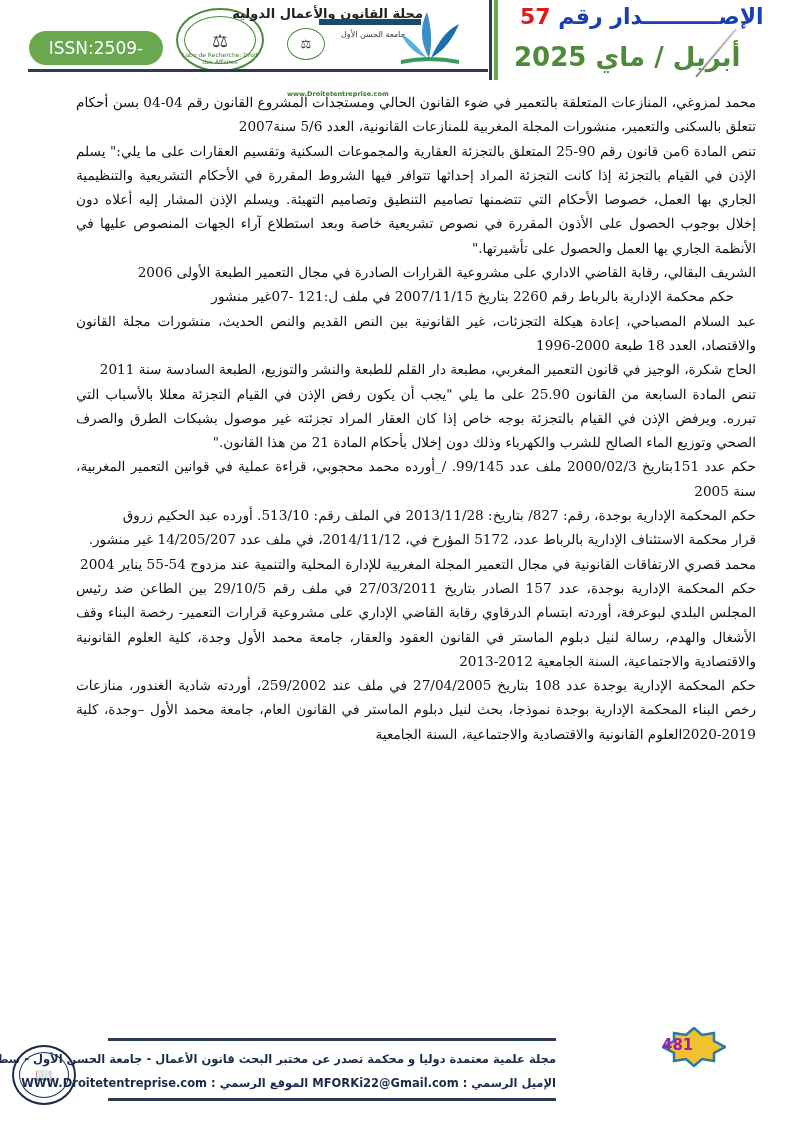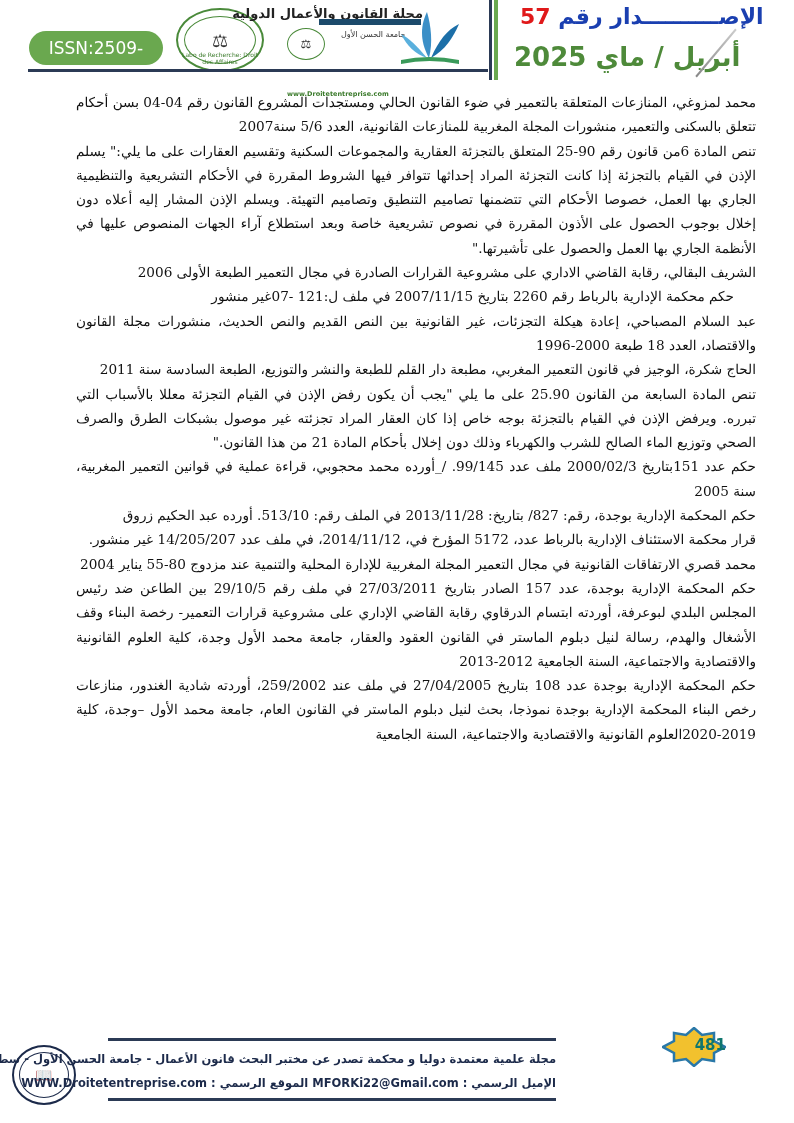--- a/index.html
+++ b/index.html
@@ -37,21 +37,21 @@
   .content p { margin:0; }
   .indent { padding-right:22px; }
 
   
   .footer-rule { position:absolute; left:108px; width:448px; height:3px; background:#2b3a55; }
   .footer-line1 { position:absolute; left:108px; top:1052px; width:448px; text-align:right; direction:rtl;
                   font-family:"DejaVu Sans", sans-serif; font-weight:bold; font-size:11.5px; color:#1c2a4a; white-space:nowrap; }
   .footer-line2 { position:absolute; left:108px; top:1076px; width:448px; direction:rtl;
                   font-family:"DejaVu Sans", sans-serif; font-weight:bold; font-size:11.5px; color:#1c2a4a; white-space:nowrap; }
   .page-badge { position:absolute; left:662px; top:1027px; width:64px; height:40px; }
-  .page-num { position:absolute; left:662px; top:1036px; width:64px; text-align:right; font-family:"DejaVu Sans", sans-serif; font-weight:bold; font-size:15px; color:#0f766e; }
+  .page-num { position:absolute; left:662px; top:1036px; width:64px; text-align:left; font-family:"DejaVu Sans", sans-serif; font-weight:bold; font-size:15px; color:#a21caf; }
   .stamp { position:absolute; left:12px; top:1045px; width:60px; height:56px; border:2px solid #1c2a4a; border-radius:50%; }
   .stamp-inner { position:absolute; inset:5px; border:1px solid #1c2a4a; border-radius:50%; display:flex; align-items:center; justify-content:center; font-size:14px; color:#3a7a2a; }
 </style>
 </head>
 <body>
 
 <div class="header">
   <div class="issn">ISSN:2509-0291</div>
 
   <div class="seal seal1">
@@ -90,21 +90,21 @@
   <p>محمد لمزوغي، المنازعات المتعلقة بالتعمير في ضوء القانون الحالي ومستجدات المشروع القانون رقم 04-04 بسن أحكام تتعلق بالسكنى والتعمير، منشورات المجلة المغربية للمنازعات القانونية، العدد 5/6 سنة2007</p>
   <p>تنص المادة 6من قانون رقم 90-25 المتعلق بالتجزئة العقارية والمجموعات السكنية وتقسيم العقارات على ما يلي:" يسلم الإذن في القيام بالتجزئة إذا كانت التجزئة المراد إحداثها تتوافر فيها الشروط المقررة في الأحكام التشريعية والتنظيمية الجاري بها العمل، خصوصا الأحكام التي تتضمنها تصاميم التنطيق وتصاميم التهيئة. ويسلم الإذن المشار إليه أعلاه دون إخلال بوجوب الحصول على الأذون المقررة في نصوص تشريعية خاصة وبعد استطلاع آراء الجهات المنصوص عليها في الأنظمة الجاري بها العمل والحصول على تأشيرتها."</p>
   <p>الشريف البقالي، رقابة القاضي الاداري على مشروعية القرارات الصادرة في مجال التعمير الطبعة الأولى 2006</p>
   <p class="indent">حكم محكمة الإدارية بالرباط رقم 2260 بتاريخ 2007/11/15 في ملف ل:121 -07غير منشور</p>
   <p>عبد السلام المصباحي، إعادة هيكلة التجزئات، غير القانونية بين النص القديم والنص الحديث، منشورات مجلة القانون والاقتصاد، العدد 18 طبعة 2000-1996</p>
   <p>الحاج شكرة، الوجيز في قانون التعمير المغربي، مطبعة دار القلم للطبعة والنشر والتوزيع، الطبعة السادسة سنة 2011</p>
   <p>تنص المادة السابعة من القانون 25.90 على ما يلي "يجب أن يكون رفض الإذن في القيام التجزئة معللا بالأسباب التي تبرره. ويرفض الإذن في القيام بالتجزئة بوجه خاص إذا كان العقار المراد تجزئته غير موصول بشبكات الطرق والصرف الصحي وتوزيع الماء الصالح للشرب والكهرباء وذلك دون إخلال بأحكام المادة 21 من هذا القانون."</p>
   <p>حكم عدد 151بتاريخ 2000/02/3 ملف عدد 99/145. /_أورده محمد محجوبي، قراءة عملية في قوانين التعمير المغربية، سنة 2005</p>
   <p>حكم المحكمة الإدارية بوجدة، رقم: 827/ بتاريخ: 2013/11/28 في الملف رقم: 513/10. أورده عبد الحكيم زروق</p>
   <p>قرار محكمة الاستئناف الإدارية بالرباط عدد، 5172 المؤرخ في، 2014/11/12، في ملف عدد 14/205/207 غير منشور.</p>
-  <p>محمد قصري الارتفاقات القانونية في مجال التعمير المجلة المغربية للإدارة المحلية والتنمية عند مزدوج 80-55 يناير 2004</p>
+  <p>محمد قصري الارتفاقات القانونية في مجال التعمير المجلة المغربية للإدارة المحلية والتنمية عند مزدوج 54-55 يناير 2004</p>
   <p>حكم المحكمة الإدارية بوجدة، عدد 157 الصادر بتاريخ 27/03/2011 في ملف رقم 29/10/5 بين الطاعن ضد رئيس المجلس البلدي لبوعرفة، أوردته ابتسام الدرقاوي رقابة القاضي الإداري على مشروعية قرارات التعمير- رخصة البناء وقف الأشغال والهدم، رسالة لنيل دبلوم الماستر في القانون العقود والعقار، جامعة محمد الأول وجدة، كلية العلوم القانونية والاقتصادية والاجتماعية، السنة الجامعية 2012-2013</p>
   <p>حكم المحكمة الإدارية بوجدة عدد 108 بتاريخ 27/04/2005 في ملف عند 259/2002، أوردته شادية الغندور، منازعات رخص البناء المحكمة الإدارية بوجدة نموذجا، بحث لنيل دبلوم الماستر في القانون العام، جامعة محمد الأول –وجدة، كلية 2019-2020العلوم القانونية والاقتصادية والاجتماعية، السنة الجامعية</p>
 </div>
 
 <div class="stamp">
   <div class="stamp-inner">📖</div>
 </div>
 
 <div class="footer-rule" style="top:1038px;"></div>
 <div class="footer-line1">مجلة علمية معتمدة  دوليا و محكمة تصدر عن مختبر البحث قانون الأعمال - جامعة الحسن الأول - سطات - المغرب</div>

